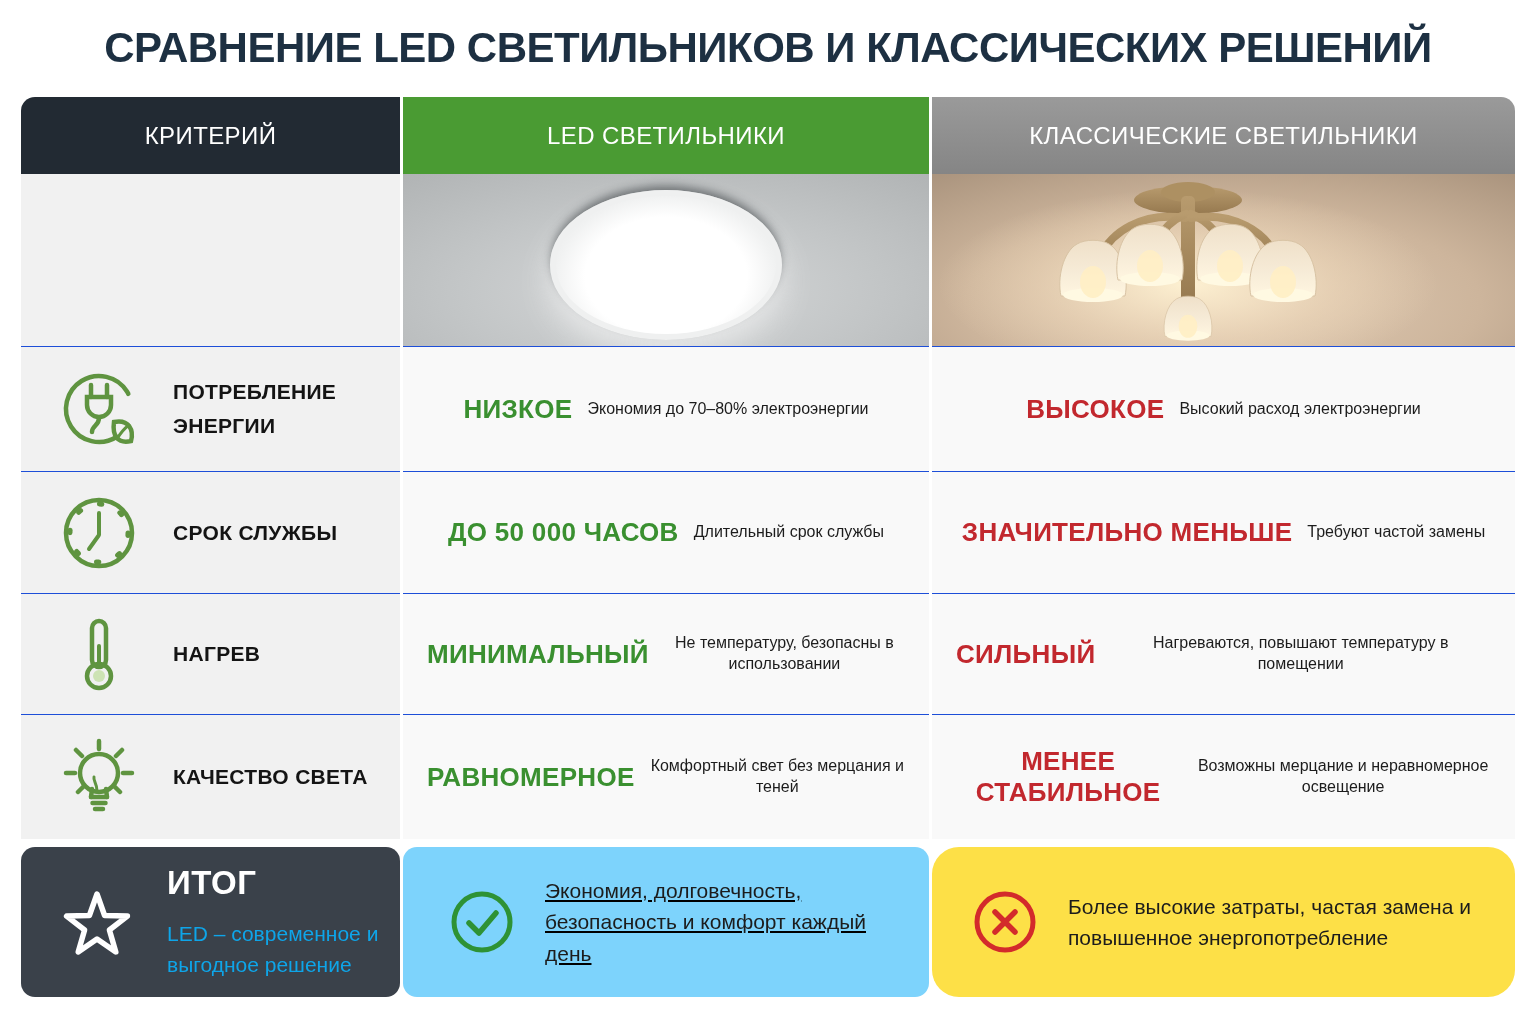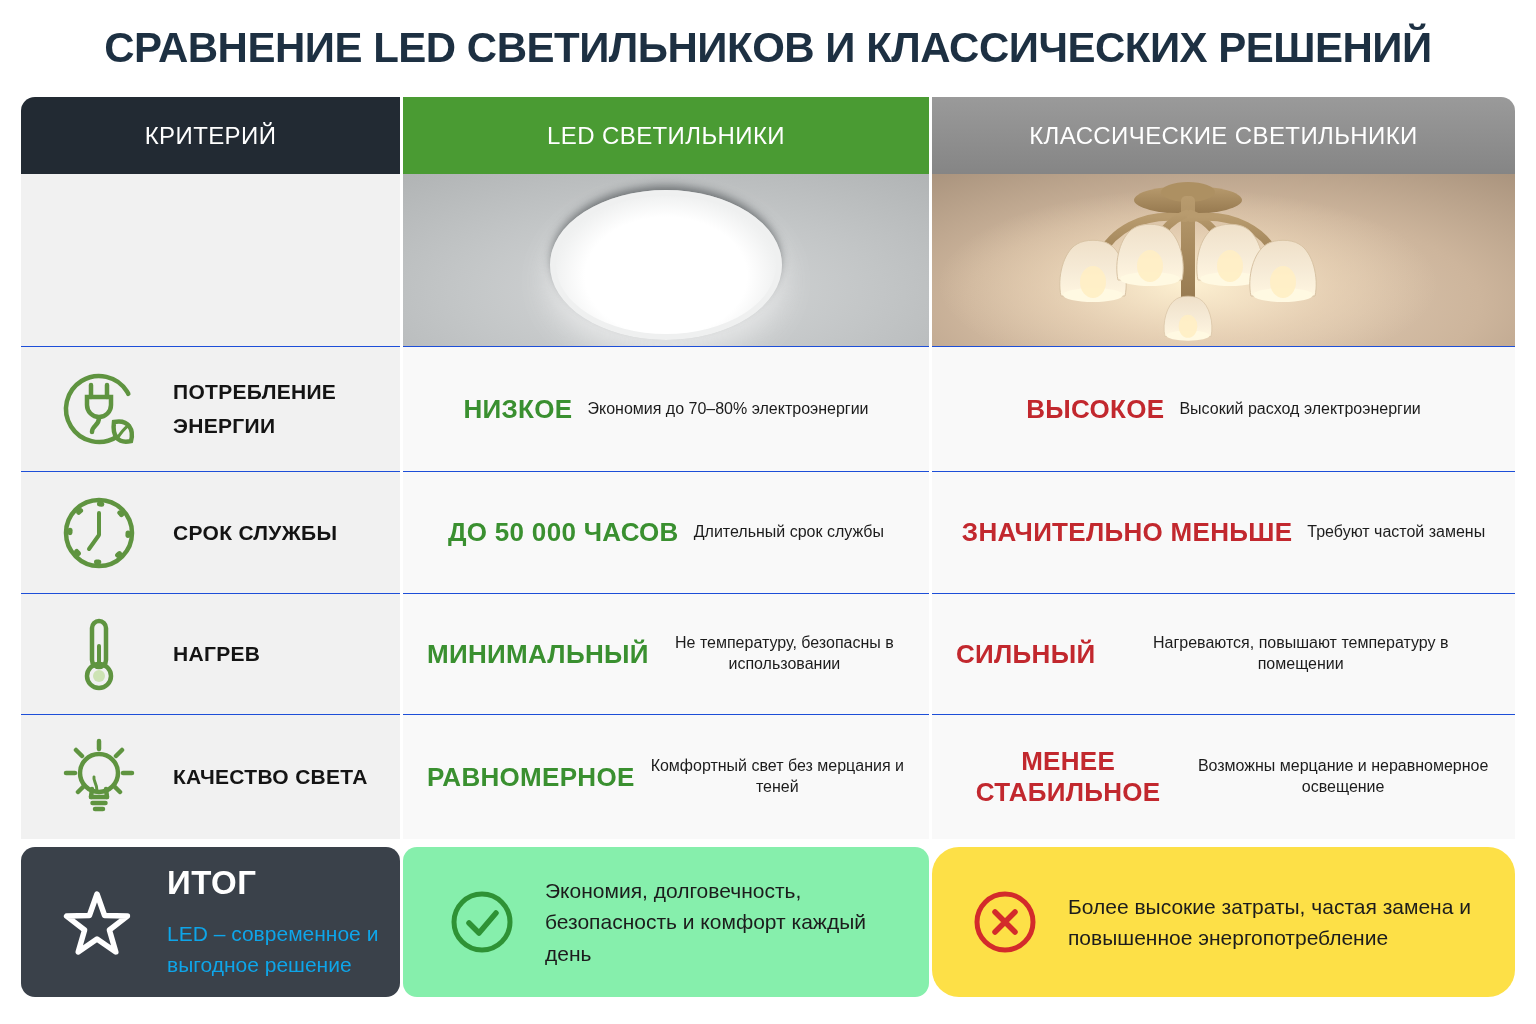--- a/index.html
+++ b/index.html
@@ -51,21 +51,21 @@
   .val-title.bad  { color:#c2282e; }
   .val-sub { font-size:16px; color:#1c1c1c; line-height:1.3; }
 
   
   .summary { display:grid; grid-template-columns:379px 526px 583px; column-gap:3px;
              width:1494px; margin:8px auto 0; }
   .sum-cell { height:150px; border-radius:14px; display:flex; align-items:center; }
   .sum-crit { background:#3a414a; padding-left:34px; gap:28px; }
   .sum-title { font-size:33px; font-weight:800; color:#ffffff; letter-spacing:0.5px; }
   .sum-sub { font-size:21px; color:#0ea5e9; line-height:1.45; max-width:230px; margin-top:17px; }
-  .sum-led     { background:#86efac; padding:0 30px 0 46px; gap:30px; }
+  .sum-led     { background:#7dd3fc; padding:0 30px 0 46px; gap:30px;text-decoration:underline; }
   .sum-classic { background:#fde047; padding:0 30px 0 40px; gap:30px;border-radius:27px; }
   .sum-text { font-size:21px; color:#1c1c1c; line-height:1.5; }
 
   .icon-box { flex:0 0 auto; display:flex; align-items:center; justify-content:center; }
 </style>
 </head>
 <body>
 
 <div class="page">
 

